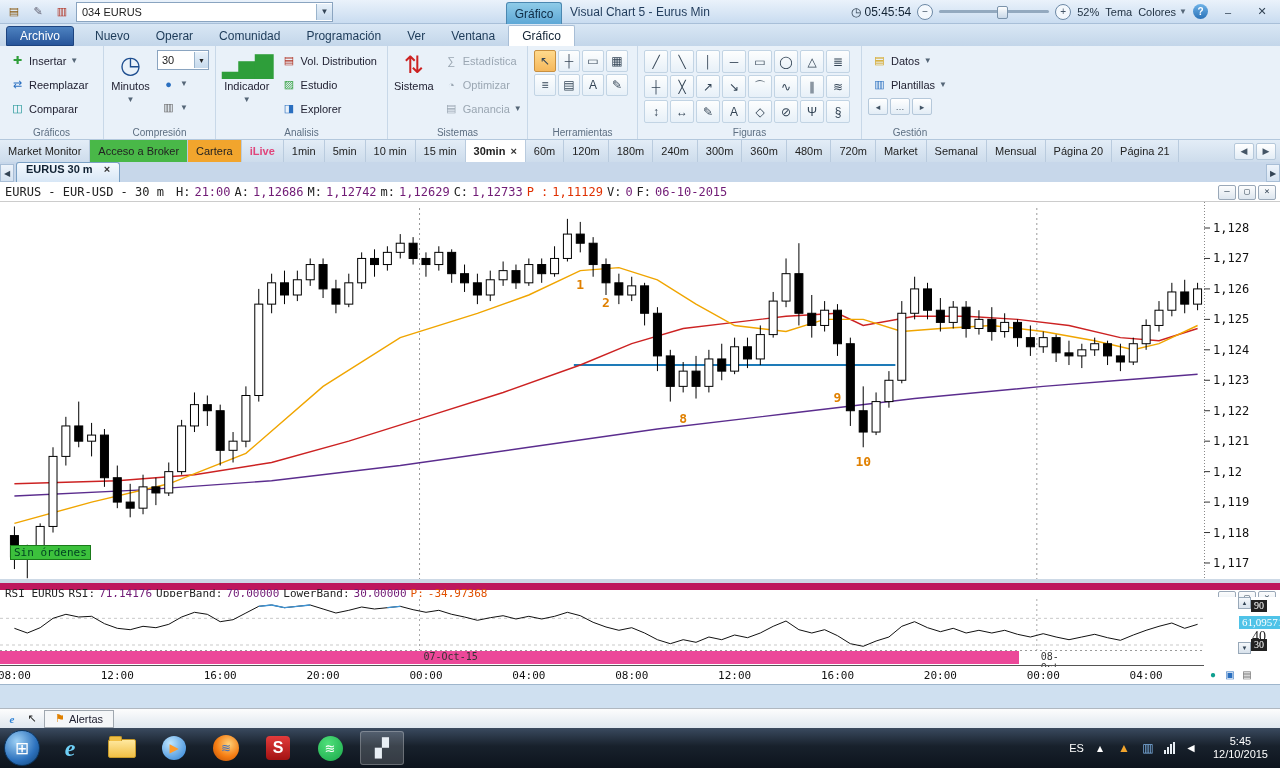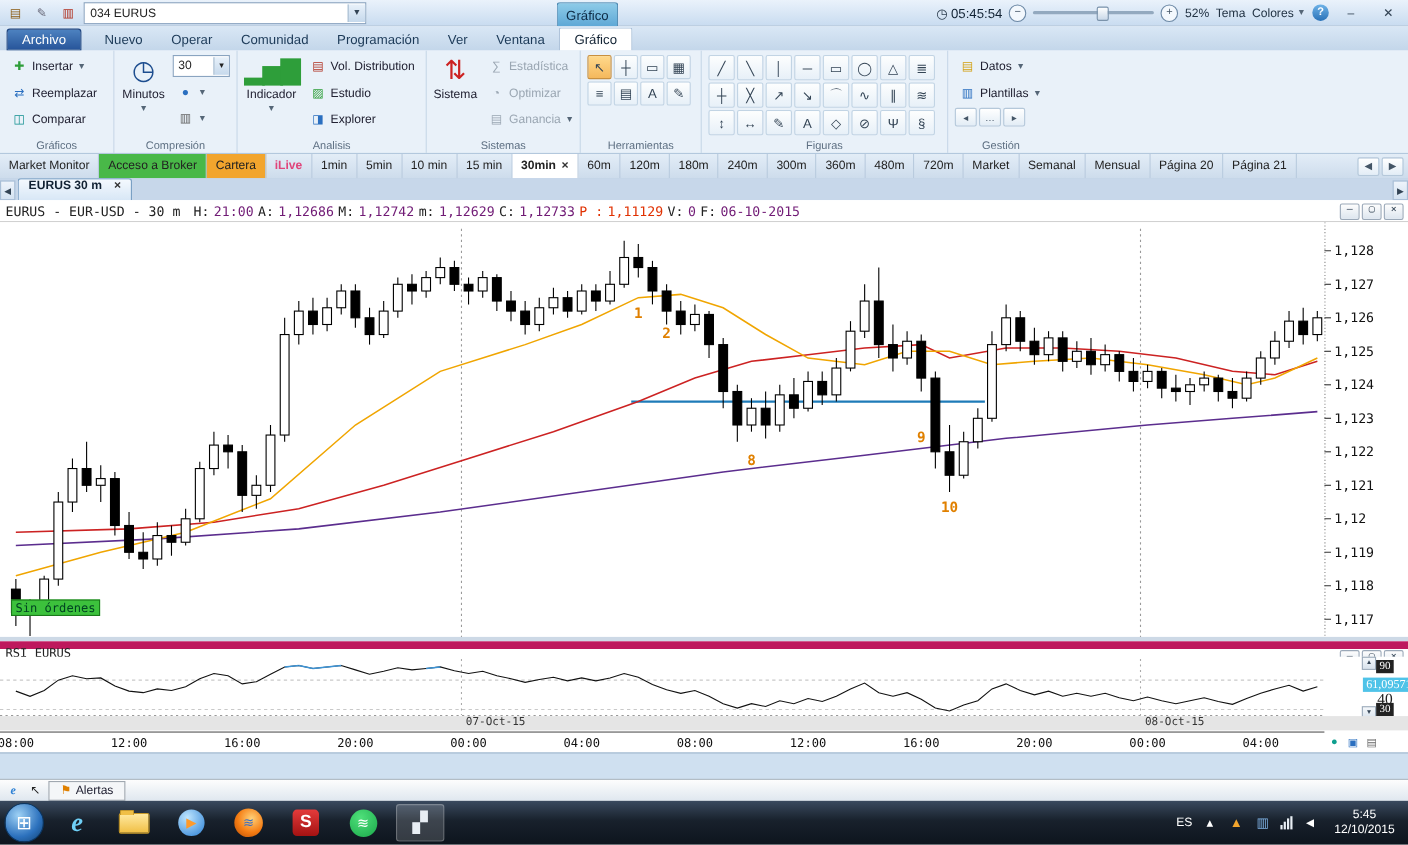--- a/index.html
+++ b/index.html
@@ -103,21 +103,21 @@
     border-top:7px solid #be185d;display:flex;align-items:center;padding-left:5px;box-sizing:border-box;
     font-family:"DejaVu Sans Mono",monospace;font-size:11px;color:#222}
   #rsi-svg{position:absolute;left:0;top:597px;background:#fff}
   #rsi-scale{position:absolute;left:1236px;top:597px;width:76px;height:55px;font-family:Liberation Serif, serif}
   .rs-arrow{position:absolute;width:11px;height:10px;background:linear-gradient(#f5f8fb,#d8e2ec);
     border:1px solid #98a8b8;font-size:6px;display:flex;align-items:center;justify-content:center;color:#345}
   .badge-dark{position:absolute;background:#222;color:#fff;font-size:10px;padding:0 3px;line-height:12px}
   .badge-cyan{position:absolute;background:#4fc3e8;color:#fff;font-size:11px;padding:0 3px;line-height:13px}
   .rs-plain{position:absolute;font-size:14px;color:#222}
   
-  #date-row{position:absolute;left:0;top:651px;width:1280px;height:13px;background:#e5e5e5;
+  #date-row{position:absolute;left:0;top:651px;width:1019px;height:13px;background:#ec4899;
     font-family:"DejaVu Sans Mono",monospace;font-size:10px;color:#333}
   #date-row span{position:absolute;top:0}
   #axis-sep{position:absolute;left:0;top:665px;width:1204px;height:1px;background:#555}
   #timeaxis{position:absolute;left:0;top:667px;width:1280px;height:17px;background:#fff;
     font-family:"DejaVu Sans Mono",monospace;font-size:11px;color:#111}
   #timeaxis .tick{position:absolute;top:2px;width:40px;text-align:center}
   #axis-icons{position:absolute;left:1206px;top:668px;display:flex;gap:3px}
   .ax-ic{width:14px;height:13px;font-size:10px;display:flex;align-items:center;justify-content:center;border-radius:2px}
   
   #bottomstrip{position:absolute;left:0;top:684px;width:1280px;height:24px;background:#cfe0f0;border-top:1px solid #9fb6cc}
@@ -156,20 +156,21 @@
 <body>
 
 <div id="titlebar">
   <span class="tb-ic" style="color:#8a5a10">▤</span>
   <span class="tb-ic" style="color:#667">✎</span>
   <span class="tb-ic" style="color:#b03020">▥</span>
   <div id="sym-combo">
     <span>034 EURUS</span>
     <span class="ca">▼</span>
   </div>
+  <div id="win-title">Visual Chart 5 - Eurus Min</div>
   <div id="ctxtab">Gráfico</div>
   <div id="tb-right">
     <span id="clock">
       <span style="color:#345">◷</span>
       <span>05:45:54</span>
     </span>
     <span class="zcirc">−</span>
     <span id="zslider">
         <span id="zthumb"></span>
       </span>
@@ -641,20 +642,30 @@
     <line x1="1204" x2="1210" y1="330.5399999999935" y2="330.5399999999935" stroke="#333"></line>
     <text x="1213" y="334.5399999999935" font-size="12" font-family="DejaVu Sans Mono, monospace" fill="#111">1,118</text>
     <line x1="1204" x2="1210" y1="360.9939999999969" y2="360.9939999999969" stroke="#333"></line>
     <text x="1213" y="364.9939999999969" font-size="12" font-family="DejaVu Sans Mono, monospace" fill="#111">1,117</text>
   </svg>
 <div id="no-orders">Sin órdenes</div>
 
 <div id="splitter"></div>
 <div id="rsi-header">
   <span>RSI_EURUS</span>
+  <span id="rsi-fields" style="display:flex;align-items:center">
+      <span class="hl">RSI:</span>
+      <span class="hv" style="margin-left: 4px;">71,14176</span>
+      <span class="hl">UpperBand:</span>
+      <span class="hv" style="margin-left: 4px;">70,00000</span>
+      <span class="hl">LowerBand:</span>
+      <span class="hv" style="margin-left: 4px;">30,00000</span>
+      <span class="hl" style="color: rgb(224, 80, 0);">P:</span>
+      <span class="hv" style="margin-left: 4px; color: rgb(224, 80, 0);">-34,97368</span>
+    </span>
   <div class="paneBtns" style="top:1px">
     <span class="pbtn">–</span>
     <span class="pbtn">▢</span>
     <span class="pbtn">×</span>
   </div>
 </div>
 <svg id="rsi-svg" width="1280" height="55">
     <line x1="0" x2="1204" y1="21.333333333333332" y2="21.333333333333332" stroke="#c9c9c9" stroke-dasharray="3,3"></line>
     <line x1="0" x2="1204" y1="48" y2="48" stroke="#c9c9c9" stroke-dasharray="3,3"></line>
     <line x1="419.5268817204301" x2="419.5268817204301" y1="2" y2="53" stroke="#aaa" stroke-dasharray="2,3"></line>

